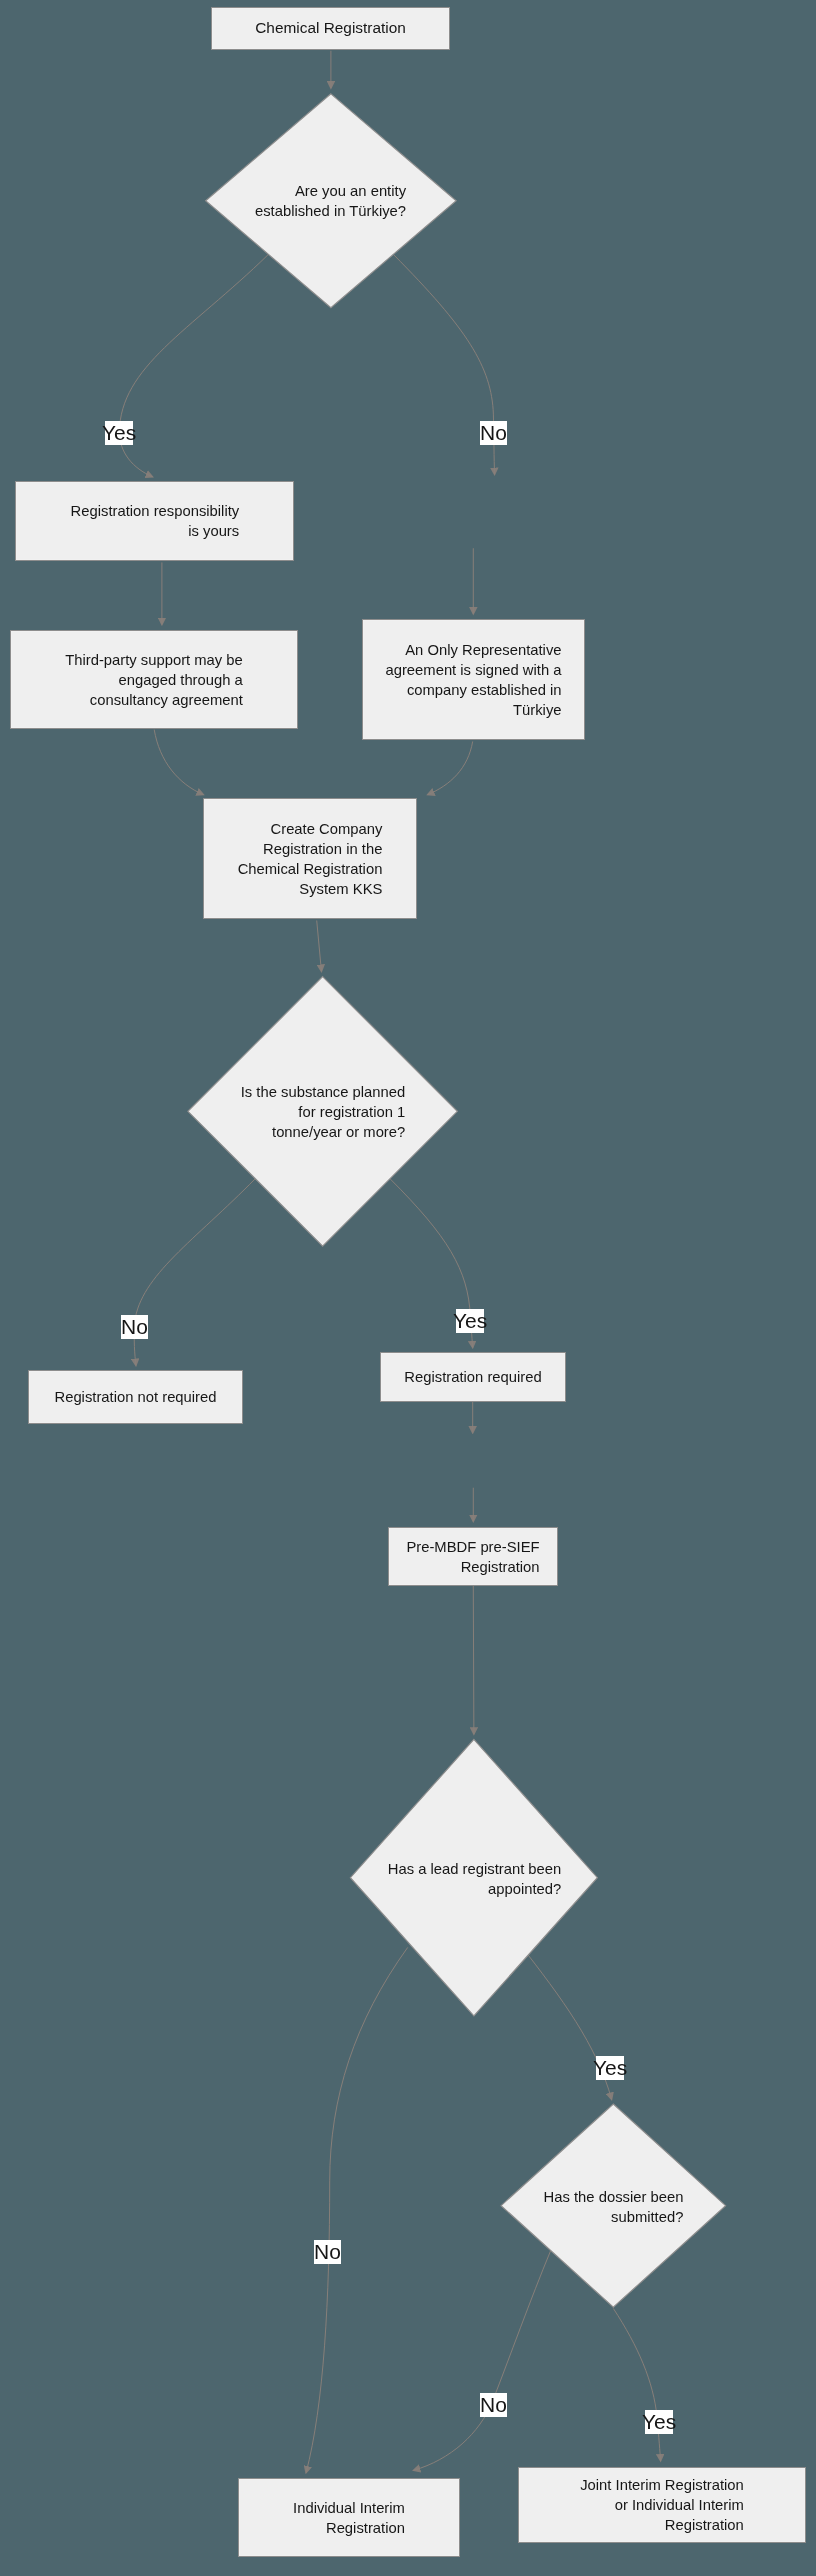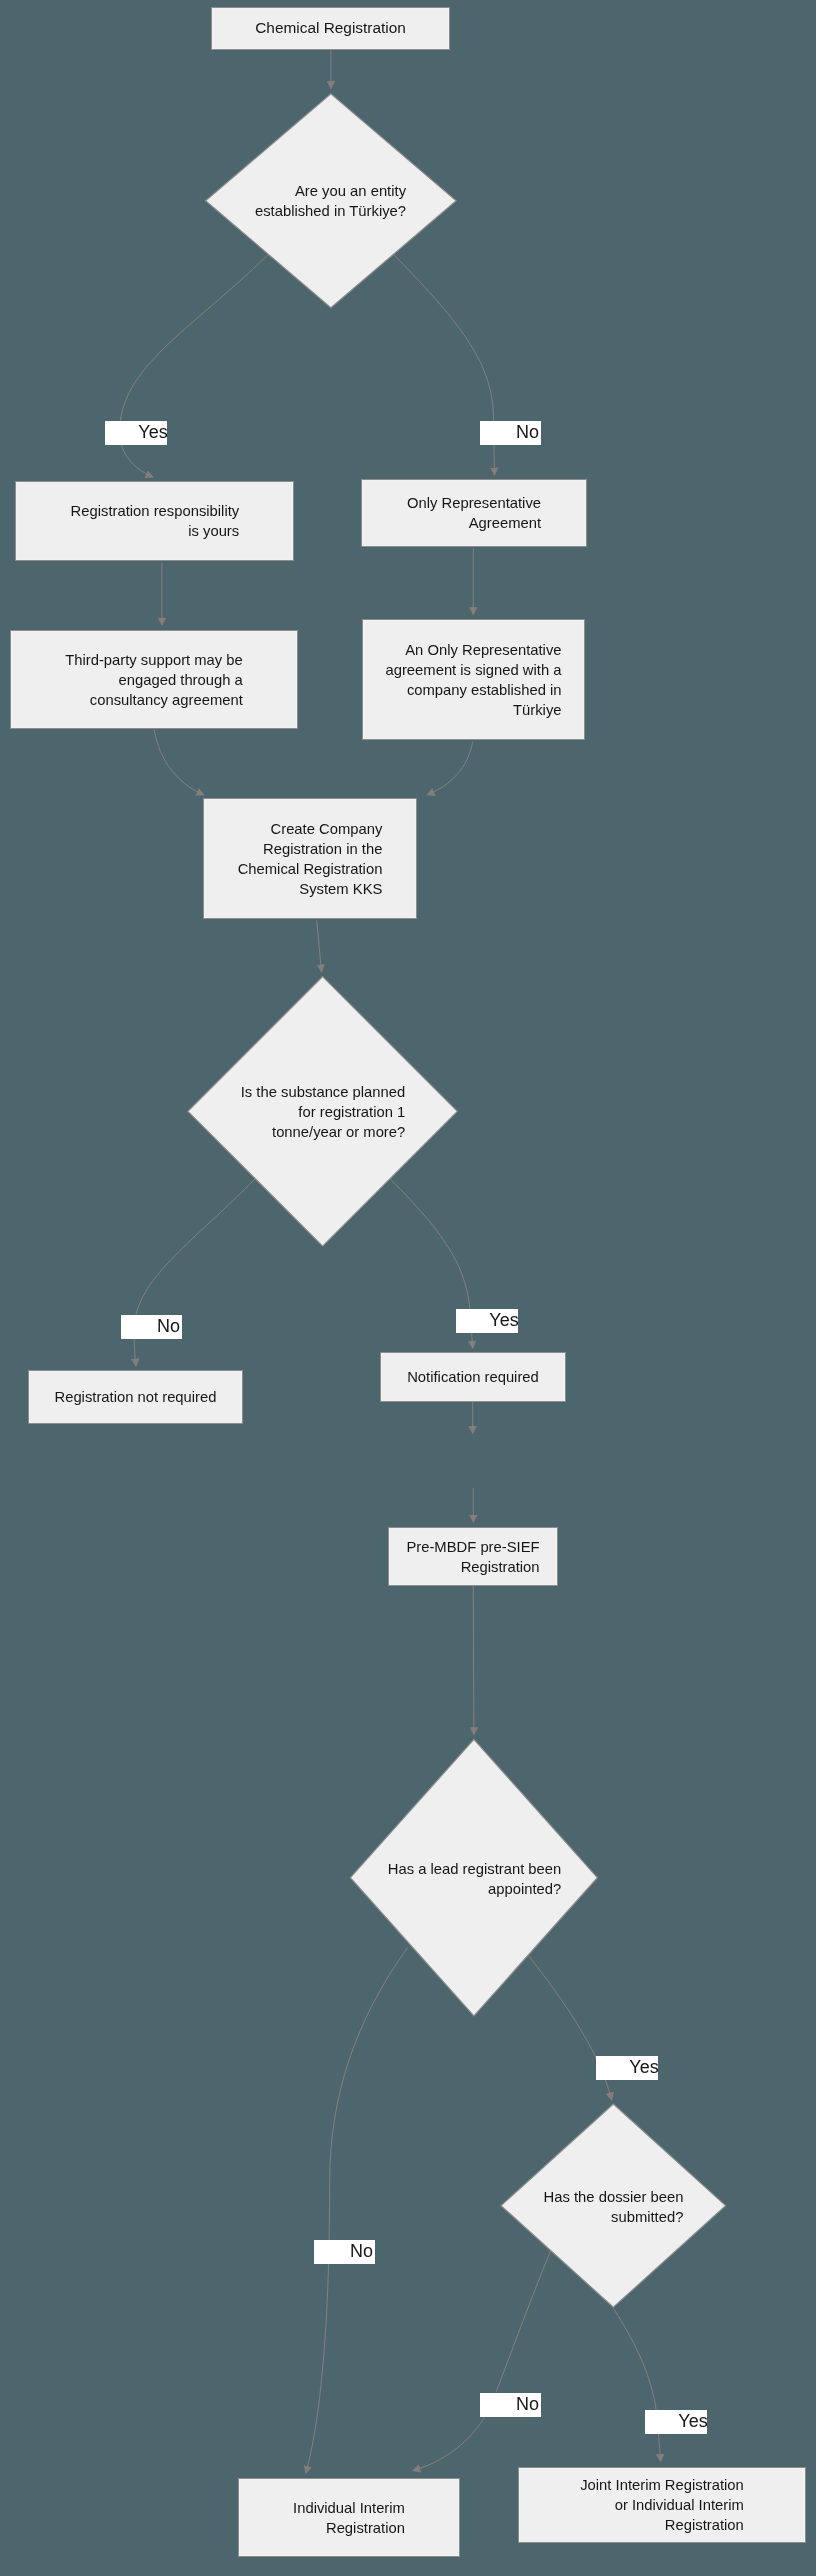--- a/index.html
+++ b/index.html
@@ -18,21 +18,21 @@
     font-size:14.8px;line-height:20px;
   }
   .box{
     background:var(--node-fill);border:1.2px solid var(--node-border);
     box-sizing:border-box;box-shadow:0 0 0 0.6px rgba(255,255,255,0.25) inset;
   }
   .dtext{background:transparent;}
   .title{font-size:15.4px;}
   .edge-label{
     position:absolute;display:flex;align-items:center;justify-content:center;
-    background:var(--label-bg);color:var(--text-color);font-size:18px;line-height:15.4px;padding-left:34px;
+    background:var(--label-bg);color:var(--text-color);font-size:21px;line-height:15.4px;
   }
 </style>
 </head>
 <body>
 
 <div id="canvas">
 
   <svg id="edges" width="816" height="2576" viewBox="0 0 1381 4358">
     <defs>
       <marker id="arrow" viewBox="0 0 10 10" refX="8" refY="5" markerWidth="9" markerHeight="9" orient="auto-start-reverse">
@@ -62,40 +62,38 @@
     <polygon class="diamond" points="546,1652 774,1880 546,2108 318,1880"></polygon>
     <polygon class="diamond" points="802,2943 1011,3177 802,3411 593,3177"></polygon>
     <polygon class="diamond" points="1038,3560 1228,3732 1038,3904 848,3732"></polygon>
   </svg>
 
   <div class="node box title" style="left:211px;top:6.5px;width:239px;height:43px;">Chemical Registration</div>
 
   <div class="node box" style="left:15.4px;top:481px;width:279px;height:80px;">Registration responsibility
 is yours</div>
 
-  <div class="node box" style="left:361px;top:479px;width:226px;height:68px;">Only Representative
-Agreement</div>
 
   <div class="node box" style="left:10px;top:630px;width:288px;height:99px;">Third-party support may be
 engaged through a
 consultancy agreement</div>
 
   <div class="node box" style="left:362px;top:619px;width:223px;height:121px;">An Only Representative
 agreement is signed with a
 company established in
 Türkiye</div>
 
   <div class="node box" style="left:203px;top:798px;width:214px;height:121px;">Create Company
 Registration in the
 Chemical Registration
 System KKS</div>
 
   <div class="node box" style="left:28px;top:1370px;width:215px;height:54px;">Registration not required</div>
 
-  <div class="node box" style="left:380px;top:1352px;width:186px;height:50px;">Notification required</div>
+  <div class="node box" style="left:380px;top:1352px;width:186px;height:50px;">Registration required</div>
 
 
   <div class="node box" style="left:388px;top:1527px;width:170px;height:59px;">Pre-MBDF pre-SIEF
 Registration</div>
 
   <div class="node box" style="left:238px;top:2478px;width:222px;height:79px;">Individual Interim
 Registration</div>
 
   <div class="node box" style="left:518px;top:2467px;width:288px;height:76px;">Joint Interim Registration
 or Individual Interim

